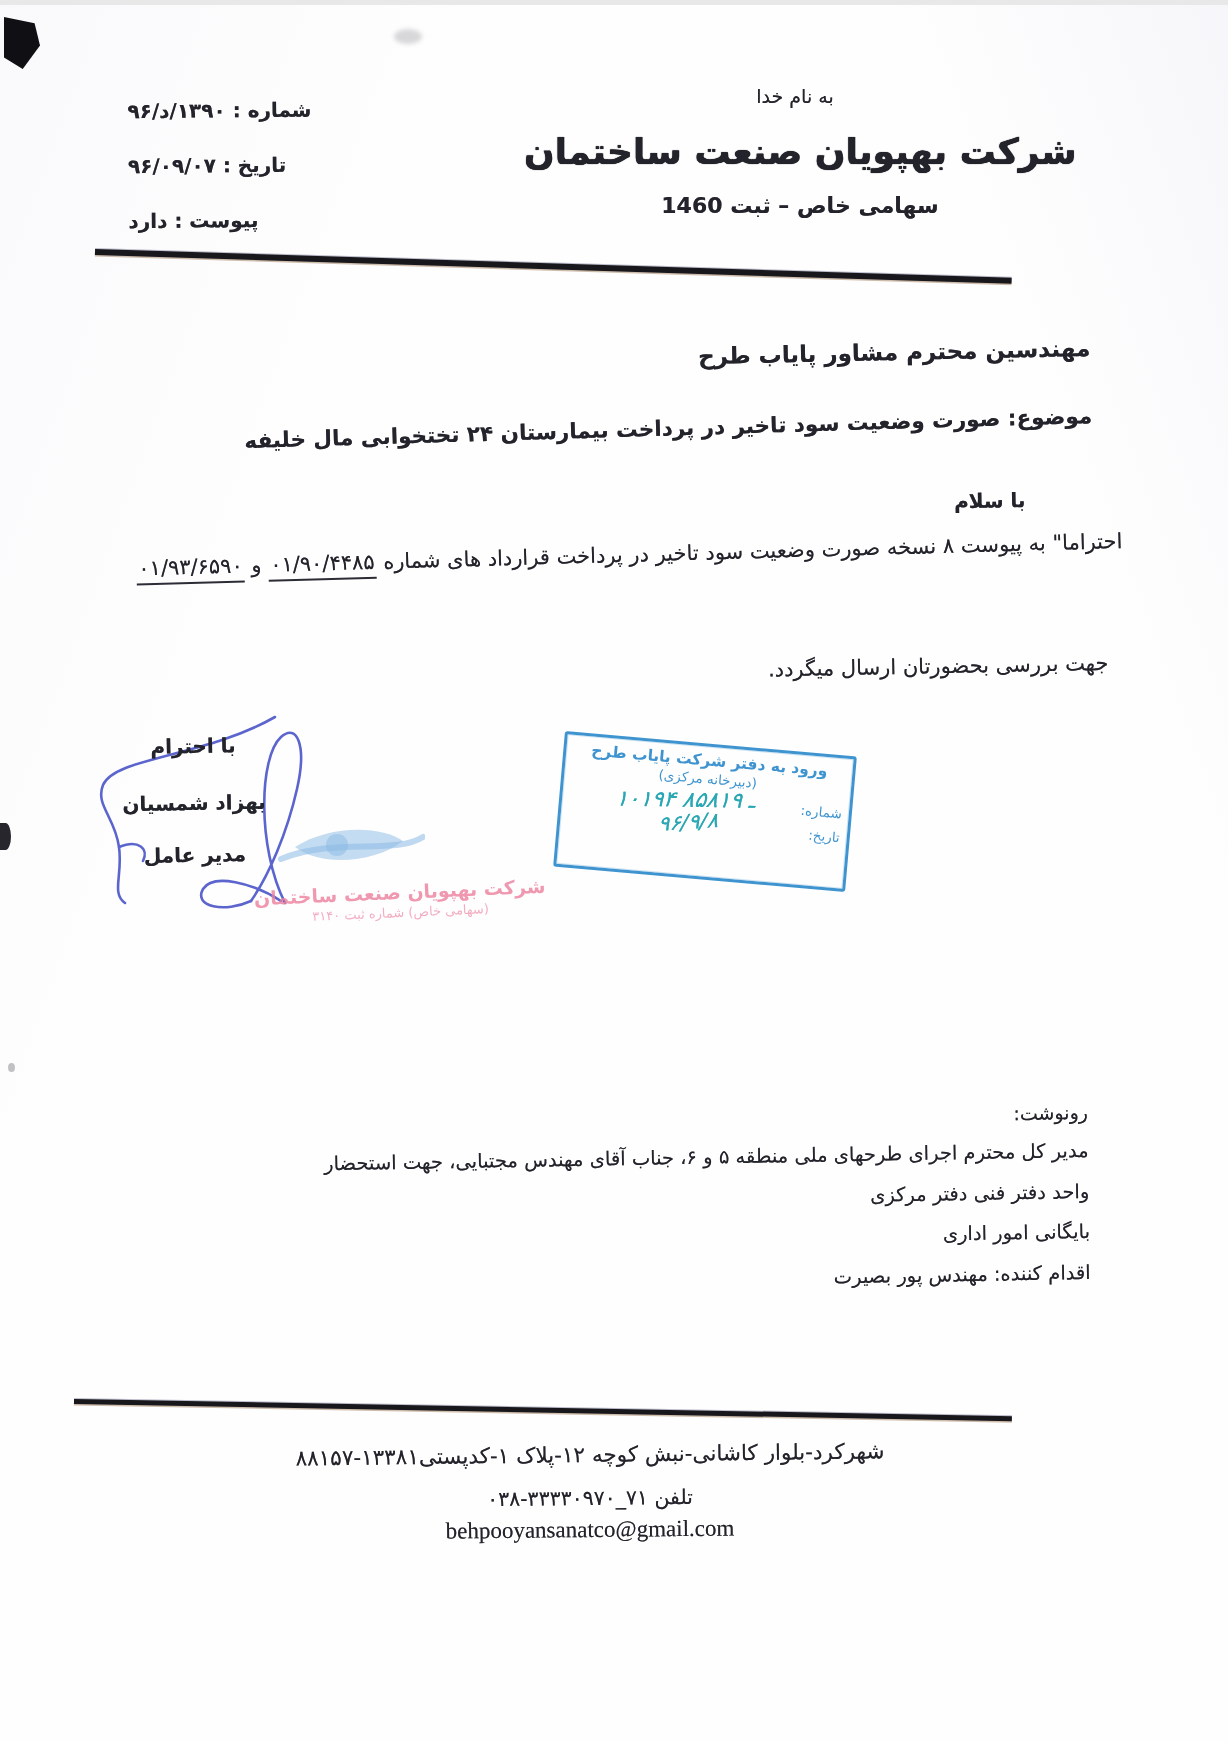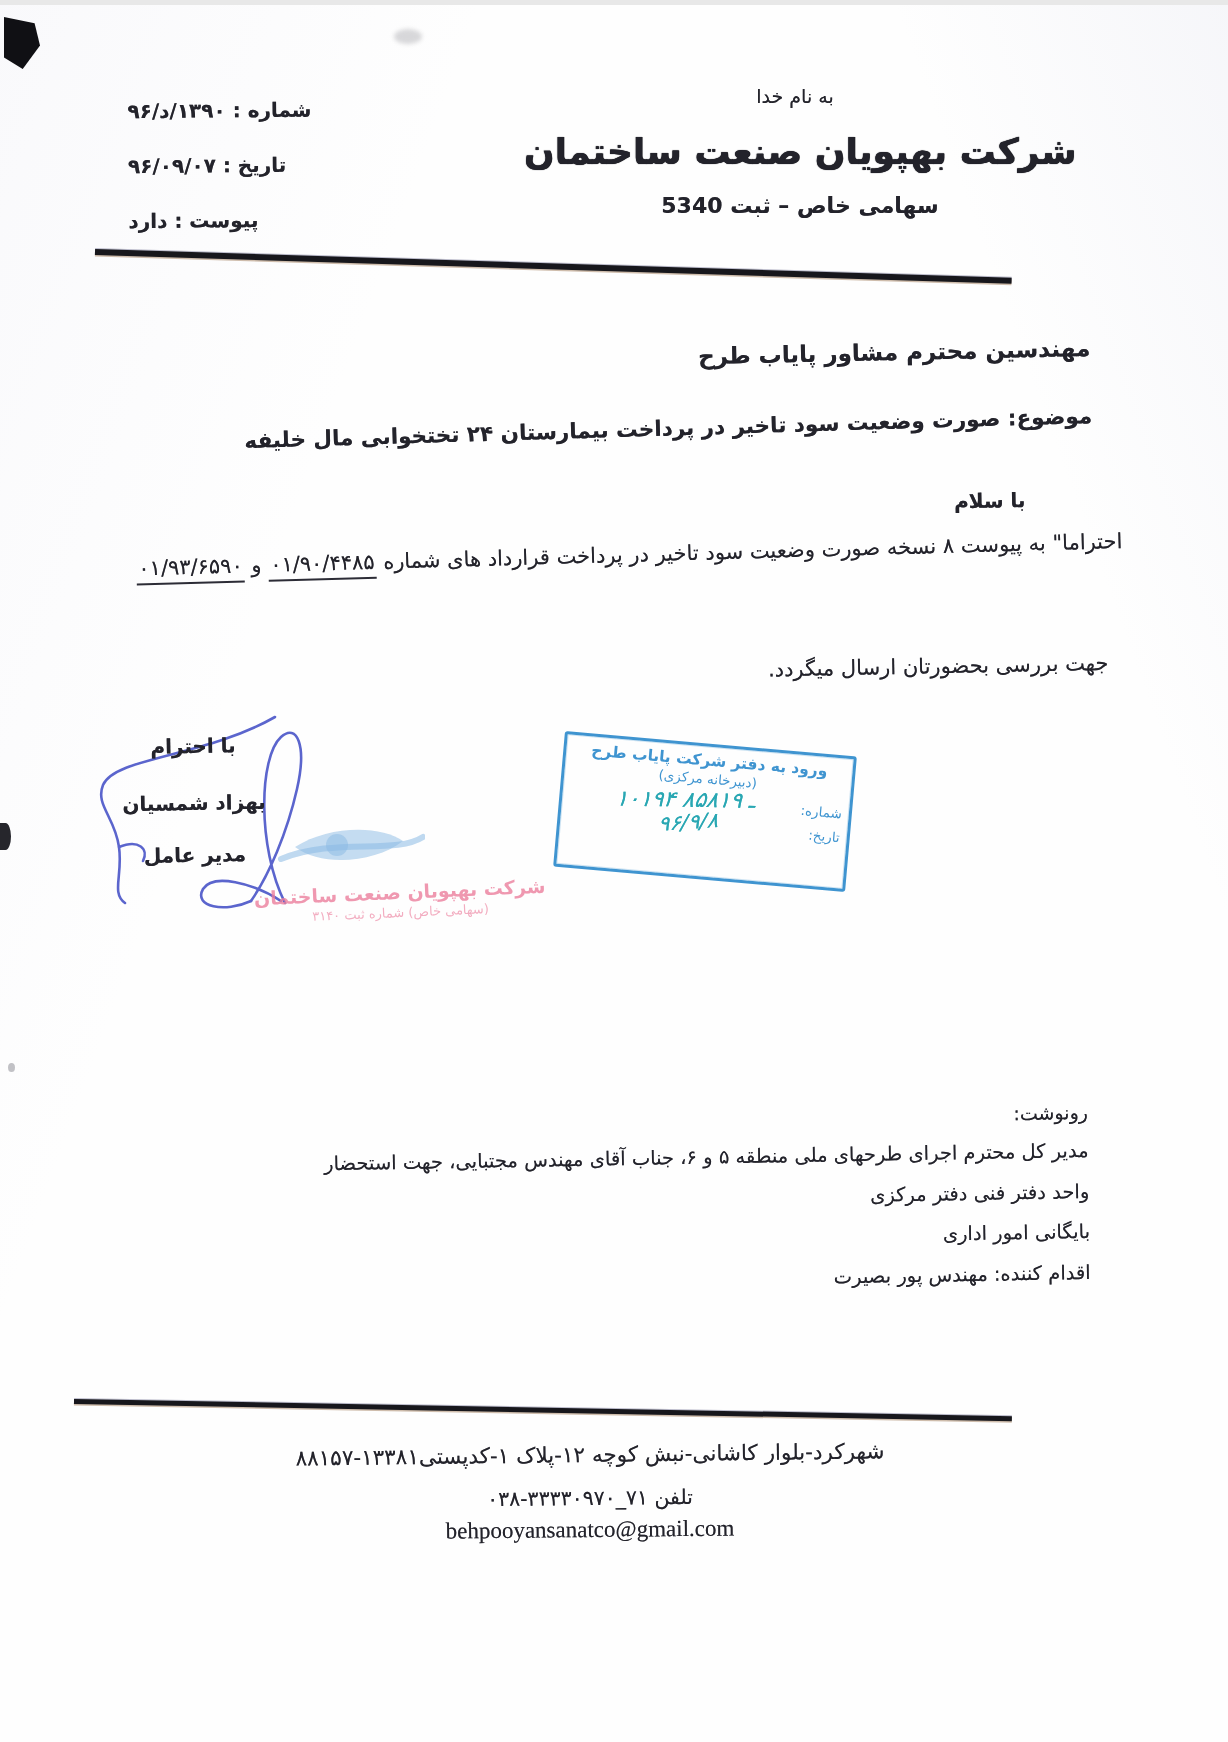--- a/index.html
+++ b/index.html
@@ -98,21 +98,21 @@
 
 <div class="paper">
 
   <div class="abs blob-corner"></div>
   <div class="abs blob-left"></div>
   <div class="abs smudge"></div>
   <div class="abs dot-left"></div>
 
   <div class="abs rtl inktxt bismillah">به نام خدا</div>
   <div class="abs rtl inktxt company-name nowrap">شرکت بهپویان صنعت ساختمان</div>
-  <div class="abs rtl inktxt company-subtitle nowrap">سهامی خاص – ثبت 5340</div>
+  <div class="abs rtl inktxt company-subtitle nowrap">سهامی خاص – ثبت 1460</div>
 
   <div class="abs rtl inktxt meta">
     <div class="line nowrap">شماره : ۱۳۹۰/د/۹۶</div>
     <div class="line nowrap">تاریخ :  ۹۶/۰۹/۰۷</div>
     <div class="line nowrap">پیوست : دارد</div>
   </div>
 
   <div class="abs rule rule-top"></div>
 
   <div class="abs rtl inktxt recipient nowrap">مهندسین محترم مشاور پایاب طرح</div>

